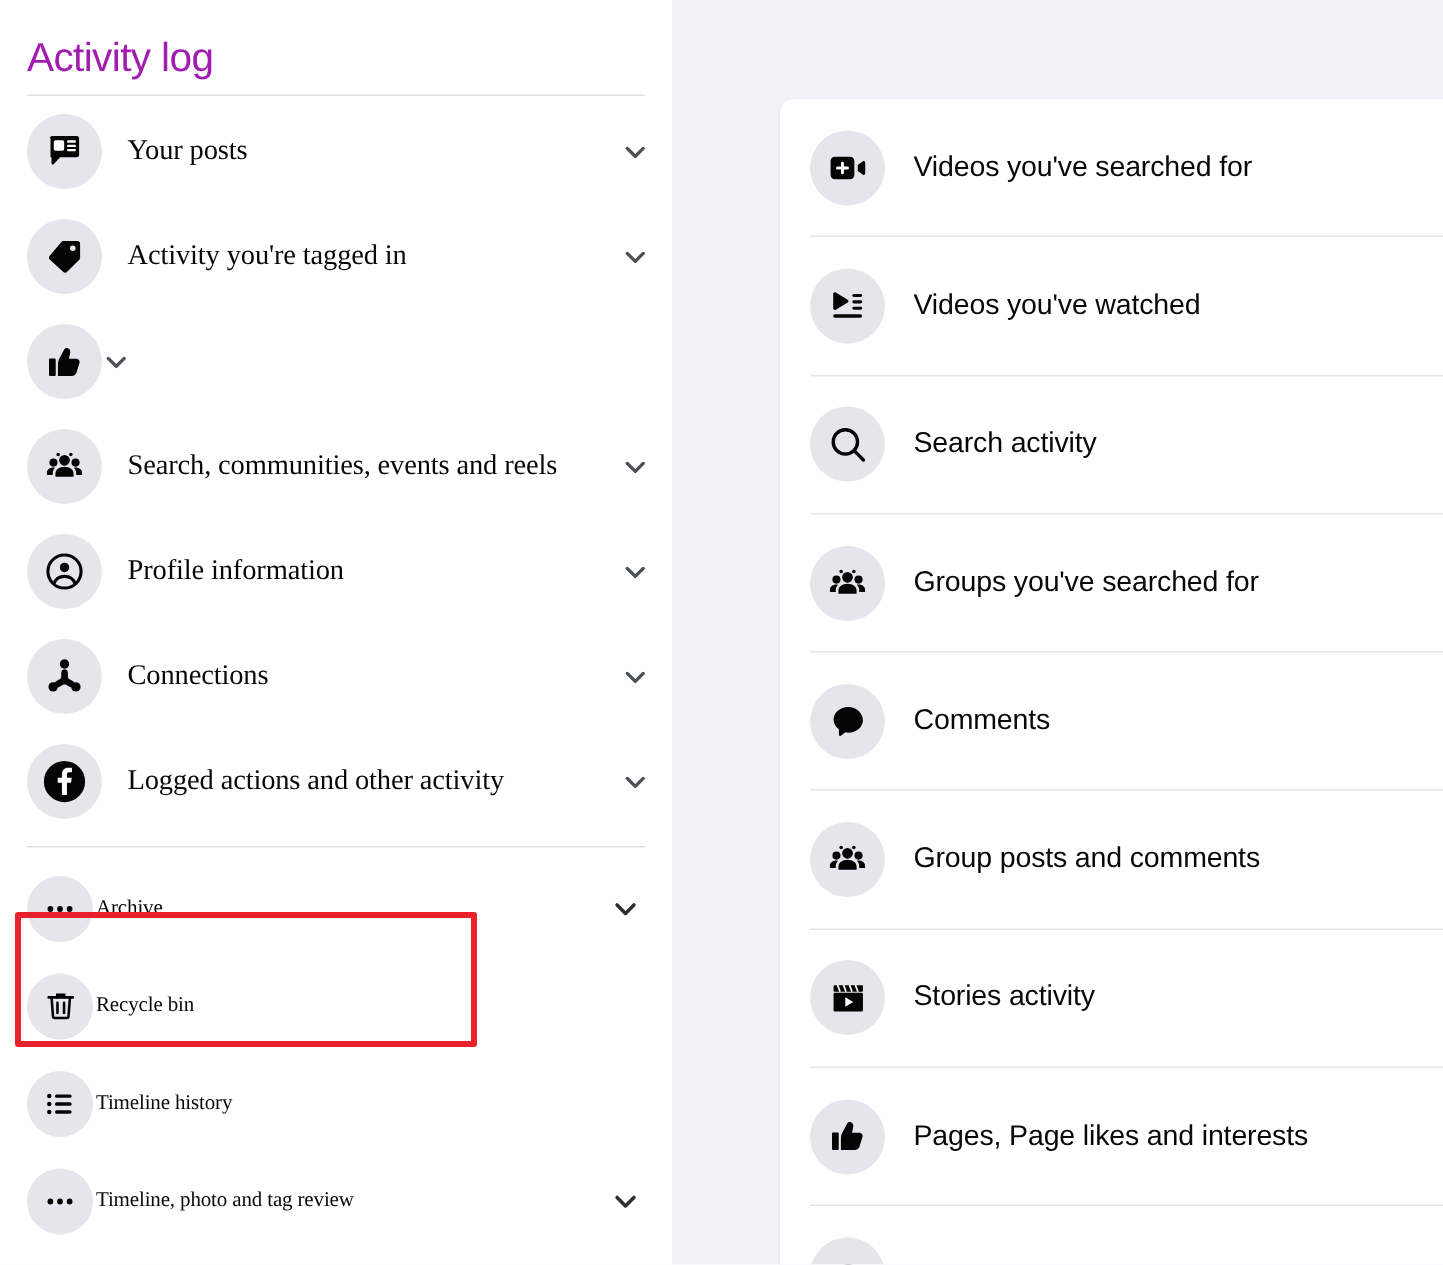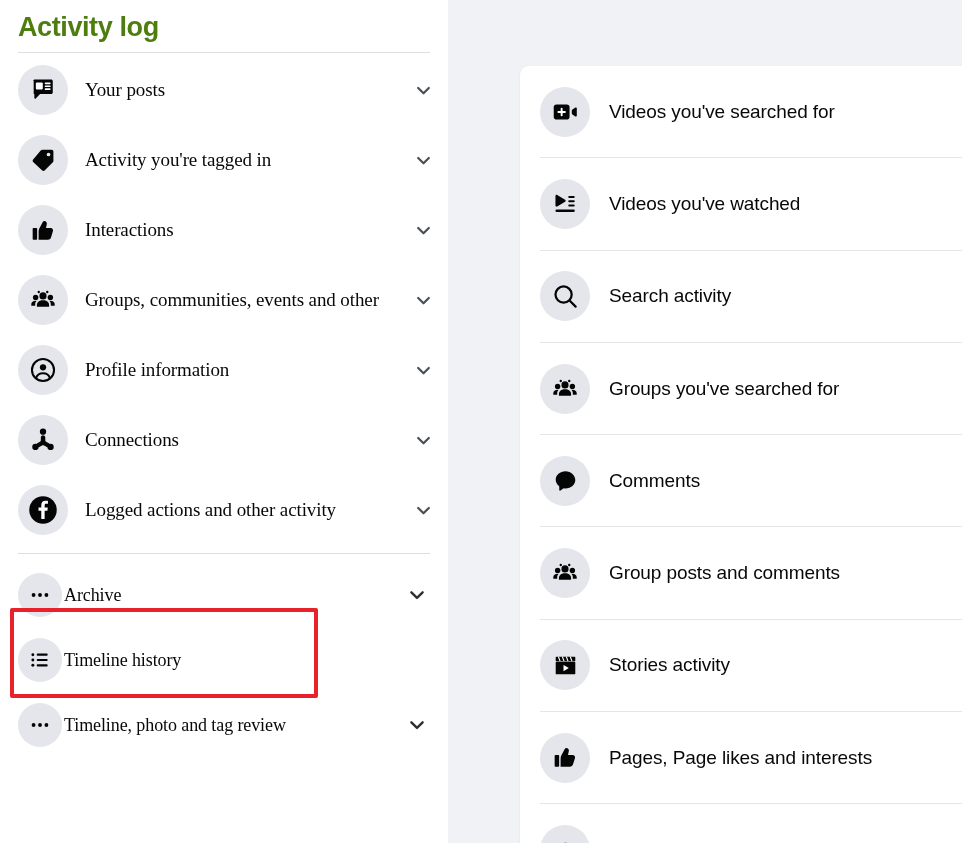--- a/index.html
+++ b/index.html
@@ -26,24 +26,24 @@
     position: relative;
     width: 448px;
     height: 843px;
     background: #ffffff;
     flex: 0 0 448px;
     overflow: hidden;
   }
 
   .sidebar-title {
     font-size: 27px;
-    font-weight: bold;
-    color: #4d7c0f;
+    font-weight: normal;
+    color: #a21caf;
     letter-spacing: -0.4px;
-    padding: 8px 0 0 18px;
+    padding: 19px 0 0 18px;
     line-height: 38px;
   }
 
   .sidebar-divider {
     height: 1px;
     background: #dddfe2;
     margin: 6px 18px 0 18px;
   }
 
   .nav-group-top {
@@ -102,21 +102,21 @@
   .nav-row.small {
     height: 65px;
     padding: 0 22px 0 18px;
   }
   .nav-row.small .ic-wrap {
     flex: 0 0 44px;
     width: 44px;
     height: 44px;
   }
   .nav-row.small .nav-label {
-    font-size: 18px;
+    font-size: 14px;
     padding-left: 2px;
   }
 
   
   .highlight-box {
     position: absolute;
     left: 10px;
     top: 608px;
     width: 308px;
     height: 90px;
@@ -232,42 +232,41 @@
         </span>
       </div>
 
       <div class="nav-row">
         <span class="ic-wrap">
           <svg width="25" height="25" viewBox="0 0 24 24" fill="#050505">
             <rect x="1.6" y="9.6" width="4.3" height="11.2" rx="0.7"></rect>
             <path d="M7.3 20.8h8.9c1.4 0 2.6-.9 3-2.2l1.9-6.1c.4-1.4-.6-2.8-2.1-2.8h-4.6l.8-3.9c.3-1.5-.8-2.9-2.3-2.9-.7 0-1.3.4-1.6 1l-3.2 6c-.5.9-.8 1.9-.8 2.9v8z"></path>
           </svg>
         </span>
-        <span class="nav-label">Interactions</span>
         <span class="chev">
           <svg width="17" height="17" viewBox="0 0 16 16">
               <path d="M3 5.6l5 5 5-5" stroke="#4b4f56" stroke-width="2.1" fill="none" stroke-linecap="round" stroke-linejoin="round"></path>
             </svg>
         </span>
       </div>
 
       <div class="nav-row">
         <span class="ic-wrap">
           <svg width="26" height="26" viewBox="0 0 24 24" fill="#050505">
             <circle cx="12" cy="8.2" r="3.3"></circle>
             <circle cx="5.2" cy="9.6" r="2.5"></circle>
             <circle cx="18.8" cy="9.6" r="2.5"></circle>
             <path d="M12 12.2c-3.3 0-5.6 1.8-5.6 4.2v1.9h11.2v-1.9c0-2.4-2.3-4.2-5.6-4.2z"></path>
             <path d="M5.2 12.6c-2.3 0-4 1.3-4 3.1v1.6h3.6v-1.3c0-1.3.5-2.4 1.4-3.3-.3-.1-.6-.1-1-.1z"></path>
             <path d="M18.8 12.6c2.3 0 4 1.3 4 3.1v1.6h-3.6v-1.3c0-1.3-.5-2.4-1.4-3.3.3-.1.6-.1 1-.1z"></path>
             <circle cx="8.1" cy="4.6" r="1.1"></circle>
             <circle cx="15.9" cy="4.6" r="1.1"></circle>
           </svg>
         </span>
-        <span class="nav-label">Groups, communities, events and other</span>
+        <span class="nav-label">Search, communities, events and reels</span>
         <span class="chev">
           <svg width="17" height="17" viewBox="0 0 16 16">
               <path d="M3 5.6l5 5 5-5" stroke="#4b4f56" stroke-width="2.1" fill="none" stroke-linecap="round" stroke-linejoin="round"></path>
             </svg>
         </span>
       </div>
 
       <div class="nav-row">
         <span class="ic-wrap">
           <svg width="26" height="26" viewBox="0 0 24 24">
@@ -330,20 +329,32 @@
           </svg>
         </span>
         <span class="nav-label">Archive</span>
         <span class="chev">
           <svg width="18" height="18" viewBox="0 0 16 16">
               <path d="M3 5.6l5 5 5-5" stroke="#2d2f33" stroke-width="2.1" fill="none" stroke-linecap="round" stroke-linejoin="round"></path>
             </svg>
         </span>
       </div>
 
+      <div class="nav-row small">
+        <span class="ic-wrap">
+          <svg width="23" height="23" viewBox="0 0 24 24" fill="none" stroke="#050505" stroke-width="1.8" stroke-linecap="round">
+            <path d="M3.6 6.2h16.8"></path>
+            <path d="M9.6 6.2V4.4h4.8v1.8"></path>
+            <path d="M5.6 6.2l1 13.1c0 .7.6 1.2 1.3 1.2h8.2c.7 0 1.3-.5 1.3-1.2l1-13.1"></path>
+            <path d="M9.7 10v7"></path>
+            <path d="M14.3 10v7"></path>
+          </svg>
+        </span>
+        <span class="nav-label">Recycle bin</span>
+      </div>
 
       <div class="nav-row small">
         <span class="ic-wrap">
           <svg width="22" height="22" viewBox="0 0 24 24" fill="#050505">
             <circle cx="4.2" cy="6.2" r="1.6"></circle>
               <rect x="8.4" y="5.0" width="12" height="2.4" rx="1.1"></rect>
             <circle cx="4.2" cy="12" r="1.6"></circle>
               <rect x="8.4" y="10.8" width="12" height="2.4" rx="1.1"></rect>
             <circle cx="4.2" cy="17.8" r="1.6"></circle>
               <rect x="8.4" y="16.6" width="12" height="2.4" rx="1.1"></rect>

